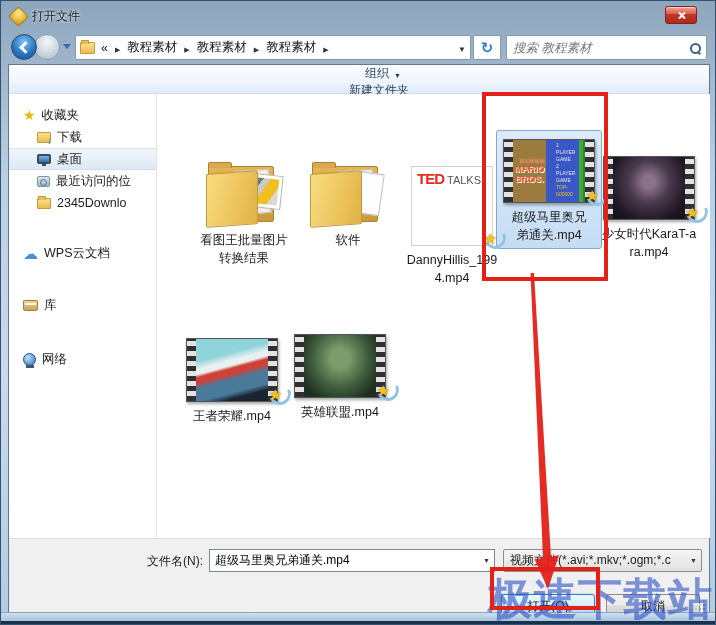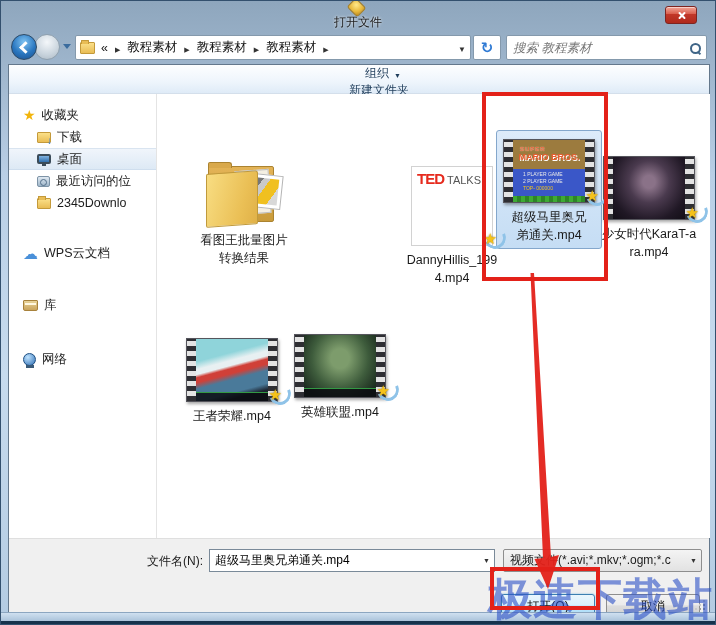--- a/index.html
+++ b/index.html
@@ -2,21 +2,21 @@
 <html><head>
 <meta charset="utf-8">
 <style>
   * { margin:0; padding:0; box-sizing:border-box; }
   html,body { width:716px; height:625px; font-family:"Liberation Sans","DejaVu Sans",sans-serif; }
   #window { position:relative; width:716px; height:625px; overflow:hidden;
     background:linear-gradient(#8ea6bd,#b9cfe6 28%,#c7dbee 60%,#b3cbe2);
     border:1px solid #33506e; }
 
   
-  .titlebar{position:absolute;left:0;top:0;width:100%;height:30px;display:flex;align-items:center;padding:0 8px;flex-direction:column;}
+  .titlebar{position:absolute;left:0;top:0;width:100%;height:30px;display:flex;align-items:center;padding:0 8px;}
   .app-icon{width:15px;height:15px;margin:0 6px 0 2px;background:radial-gradient(circle at 35% 35%,#ffe98a,#e8b83a 60%,#b9871d);border-radius:3px;transform:rotate(45deg);border:1px solid #a87f22;}
   .title-text{font-size:12px;color:#1c1c1c;text-shadow:0 0 3px #fff;}
   .close-btn{position:absolute;right:18px;top:5px;width:32px;height:18px;border:1px solid #7e2420;border-radius:3px;background:linear-gradient(#f2a698,#d95b49 45%,#c13728 46%,#b02a1c);box-shadow:inset 0 1px 0 rgba(255,255,255,.5);display:flex;align-items:center;justify-content:center;cursor:pointer;}
   .x-glyph{position:relative;width:9px;height:9px;}
   .x-glyph::before,.x-glyph::after{content:"";position:absolute;left:4px;top:0;width:2px;height:9px;background:#fff;border-radius:1px;}
   .x-glyph::before{transform:rotate(45deg);}
   .x-glyph::after{transform:rotate(-45deg);}
 
   
   .navrow{position:absolute;left:0;top:30px;width:100%;height:33px;}
@@ -102,21 +102,21 @@
   .ted-card{width:82px;height:80px;background:#fff;border:1px solid #d2d2d2;padding:3px 5px;display:flex;flex-direction:column;position:relative;}
   .ted-row{display:flex;align-items:baseline;gap:3px;}
   .ted-brand{color:#e62b1e;font-weight:bold;font-size:15px;letter-spacing:-1px;}
   .ted-talks{color:#555;font-size:11px;}
   .ted-blob{flex:1;margin-top:2px;background:#e62b1e;border-radius:48% 48% 3px 3px/70% 70% 3px 3px;color:#fff;font-weight:bold;font-size:8px;line-height:9px;display:flex;flex-direction:column;justify-content:flex-end;padding:0 3px 5px 5px;letter-spacing:0;}
 
   
   .video-thumb{position:relative;}
   .film{width:92px;height:64px;background:#2e2e33;border:1px solid #55555c;display:flex;box-shadow:1px 2px 3px rgba(0,0,0,.35);}
   .film::before,.film::after{content:"";width:9px;flex:none;background:repeating-linear-gradient(to bottom,#2e2e33 0 2px,#e3e3e3 2px 7px,#2e2e33 7px 10px);}
-  .scene{flex:1;overflow:hidden;display:flex;flex-direction:column;justify-content:space-between;}
+  .scene{flex:1;overflow:hidden;display:flex;flex-direction:row;justify-content:space-between;}
   .mario-scene .m-top{flex:0 0 46%;background:#9c7b3e;color:#e85d30;text-align:center;display:flex;flex-direction:column;justify-content:center;}
   .m-sup{font-size:6px;font-weight:bold;letter-spacing:1px;text-shadow:0 0 1px #fff;text-align:left;padding-left:7px;}
   .m-logo{font-size:9px;font-weight:bold;letter-spacing:0;text-shadow:1px 1px 0 #fff;}
   .mario-scene .m-mid{flex:1;background:#3a57c8;color:#e8e8e8;font-size:5px;line-height:7px;padding:2px 0 0 10px;}
   .mario-scene .m-mid div:last-child{color:#f5c518;}
   .mario-scene .m-ground{flex:0 0 6px;background:repeating-linear-gradient(to right,#3faa35 0 4px,#2e8527 4px 8px);}
   .girls-scene{background:radial-gradient(ellipse at 50% 40%,#8a7288 0 12%,#4a3a4e 40%,#201825 75%,#120e16);}
   .moba1-scene{background:linear-gradient(165deg,#8fd4da 0 28%,#e8f0f2 38% 44%,#d04038 48% 54%,#4a7a9a 62% 78%,#1c2430 86%);}
   .moba2-scene{background:radial-gradient(ellipse at 50% 38%,#7d9c6c 0 18%,#3e5c3c 55%,#1d2e20 85%),#1d2e20;}
   .ui-bar{margin-top:auto;height:9px;background:rgba(10,12,16,.85);border-top:1px solid #394;}
@@ -259,20 +259,29 @@
           <div class="folder-back"></div>
           <div class="sheet s2"></div>
           <div class="photo">
               <div class="pic"></div>
             </div>
           <div class="folder-front"></div>
         </div>
         <div class="fname">看图王批量图片转换结果</div>
       </div>
 
+      <div class="file-item fi2">
+        <div class="folder-thumb">
+          <div class="folder-back"></div>
+          <div class="sheet s2"></div>
+          <div class="sheet s1"></div>
+          <div class="folder-front"></div>
+        </div>
+        <div class="fname">软件</div>
+      </div>
 
       <div class="file-item fi3">
         <div class="video-thumb">
           <div class="ted-card">
             <div class="ted-row">
               <span class="ted-brand">TED</span>
               <span class="ted-talks">TALKS</span>
             </div>
           </div>
           <span class="overlay-star"></span>

